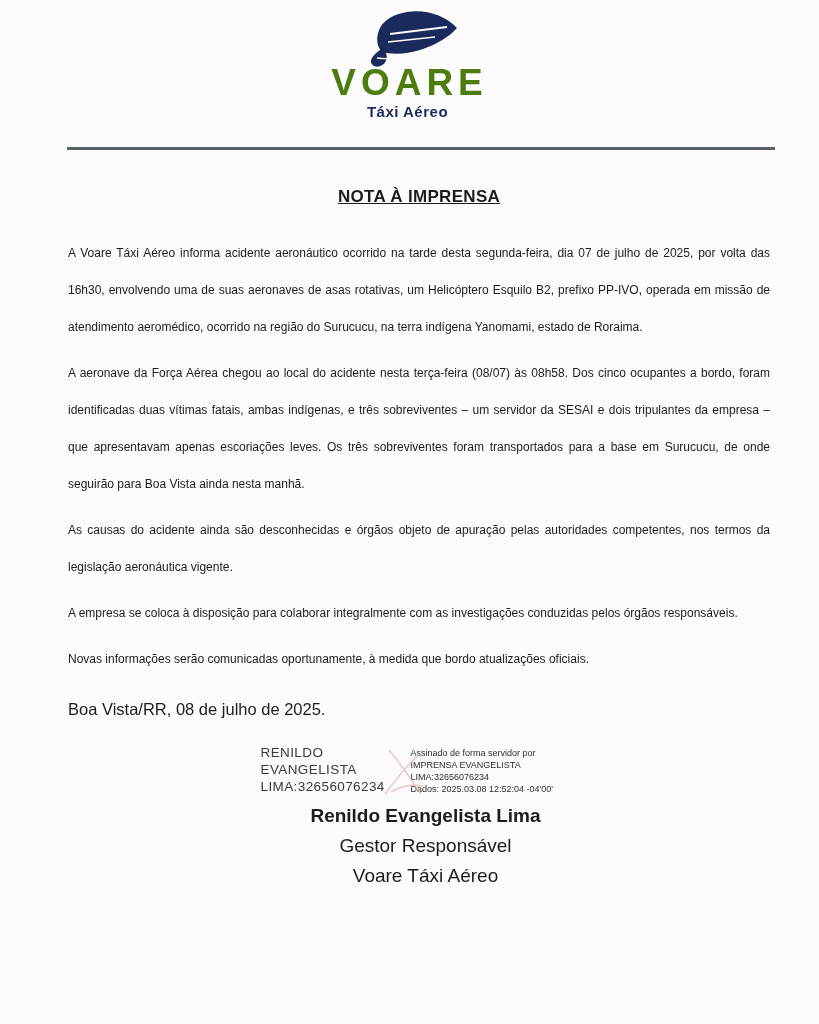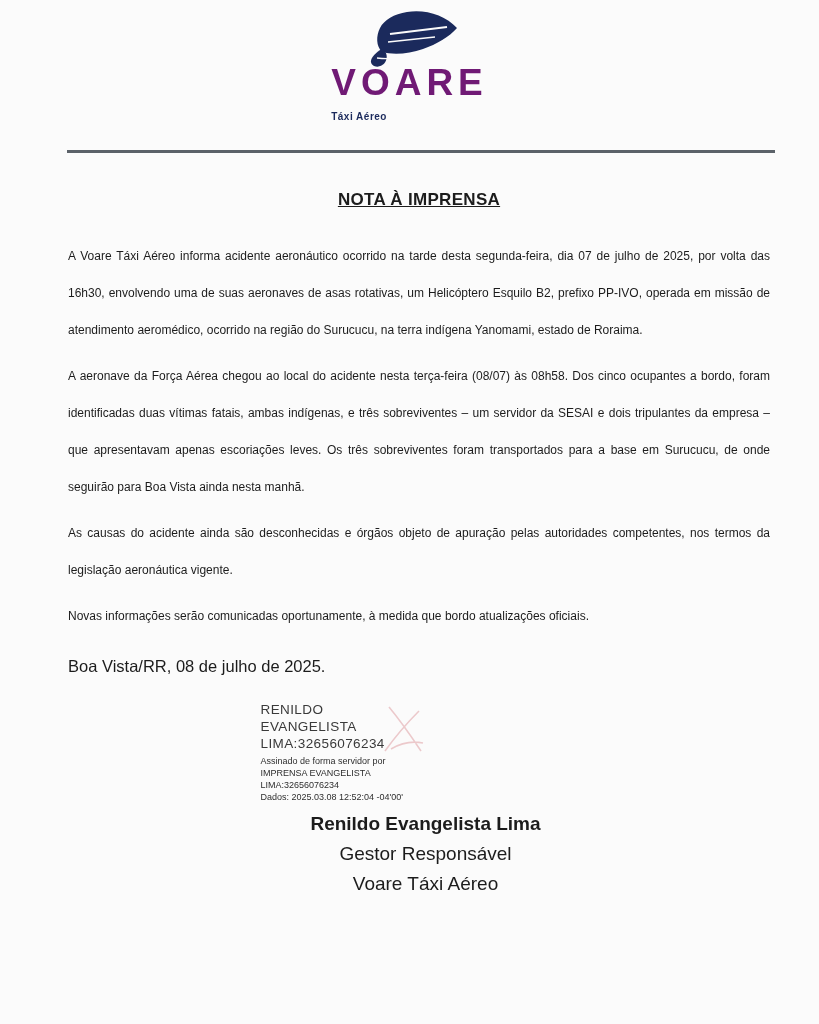--- a/index.html
+++ b/index.html
@@ -11,25 +11,25 @@
     overflow: hidden;
   }
   .page { position: relative; width: 819px; height: 1024px; }
 
   
   .logo-block { text-align: center; padding-top: 6px; }
   .brand-inner { display: inline-block; text-align: center; }
   .wing { display: block; margin: 0 auto -4px auto; }
   .brand-name {
     font-size: 37px; font-weight: bold; letter-spacing: 5px;
-    color: #701a75; line-height: 1;
+    color: #4d7c0f; line-height: 1;
   }
   .brand-tagline {
-    font-size: 10px; font-weight: bold; color: #1b2a5c;
-    text-align: left; padding-right: 4px; margin-top: 10px; letter-spacing: 0.5px;
+    font-size: 15px; font-weight: bold; color: #1b2a5c;
+    text-align: center; padding-right: 4px; margin-top: 2px; letter-spacing: 0.5px;
   }
 
   
   .divider {
     height: 3px; background: #5b6269;
     margin: 26px 44px 0 67px;
   }
 
   
   .note-title {
@@ -51,21 +51,21 @@
     padding: 4px 49px 0 68px;
     font-size: 16.5px; line-height: 37px;
     text-align: left;
   }
 
   
   .sig-stamp {
     position: relative;
     width: 330px; margin: 16px auto 0 auto;
     transform: translateX(16px);
-    display: flex; align-items: flex-start; flex-direction: column;
+    display: flex; align-items: flex-start;
   }
   .sig-squiggle { position: absolute; left: 118px; top: 2px; opacity: 0.75; }
   .signer-lines {
     font-size: 13.5px; line-height: 17px; color: #3a3a3a;
     letter-spacing: 0.4px; width: 150px;
   }
   .digital-note {
     font-size: 9px; line-height: 12px; color: #2e2e2e;
     padding-top: 3px; width: 175px;
   }
@@ -99,20 +99,21 @@
   </div>
 
   <div class="divider"></div>
 
   <div class="note-title">NOTA À IMPRENSA</div>
 
   <div class="body-text">
     <p>A Voare Táxi Aéreo informa acidente aeronáutico ocorrido na tarde desta segunda-feira, dia 07 de julho de 2025, por volta das 16h30, envolvendo uma de suas aeronaves de asas rotativas, um Helicóptero Esquilo B2, prefixo PP-IVO, operada em missão de atendimento aeromédico, ocorrido na região do Surucucu, na terra indígena Yanomami, estado de Roraima.</p>
     <p>A aeronave da Força Aérea chegou ao local do acidente nesta terça-feira (08/07) às 08h58. Dos cinco ocupantes a bordo, foram identificadas duas vítimas fatais, ambas indígenas, e três sobreviventes – um servidor da SESAI e dois tripulantes da empresa – que apresentavam apenas escoriações leves. Os três sobreviventes foram transportados para a base em Surucucu, de onde seguirão para Boa Vista ainda nesta manhã.</p>
     <p>As causas do acidente ainda são desconhecidas e órgãos objeto de apuração pelas autoridades competentes, nos termos da legislação aeronáutica vigente.</p>
+    <p>A empresa se coloca à disposição para colaborar integralmente com as investigações conduzidas pelos órgãos responsáveis.</p>
     <p>Novas informações serão comunicadas oportunamente, à medida que bordo atualizações oficiais.</p>
   </div>
 
   <div class="dateline">Boa Vista/RR, 08 de julho de 2025.</div>
 
   <div class="sig-stamp">
     <svg class="sig-squiggle" width="48" height="52" viewBox="0 0 48 52">
       <path d="M10 4 C 20 16 30 30 42 48 M40 8 C 28 20 16 34 6 48 M12 46 C 22 40 34 38 44 40" stroke="#e7b9bc" stroke-width="1.6" fill="none"></path>
     </svg>
     <div class="signer-lines">

